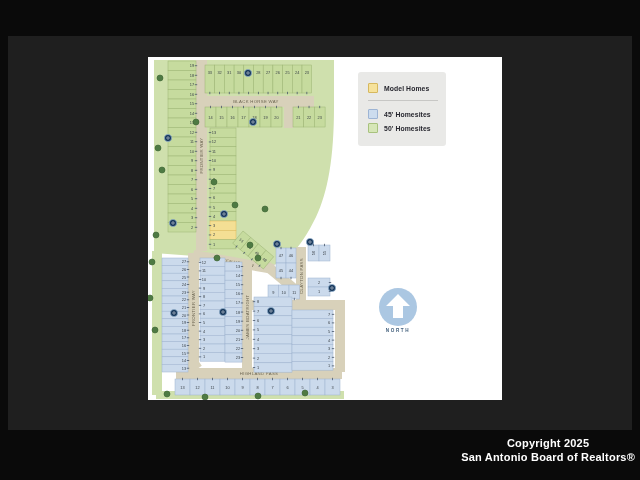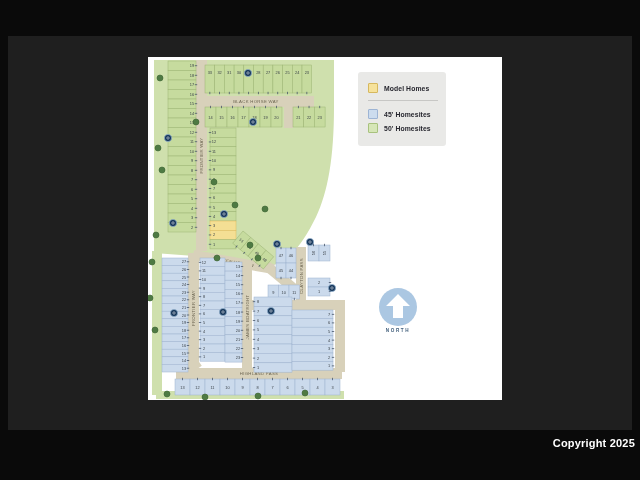--- a/index.html
+++ b/index.html
@@ -591,13 +591,14 @@
         <path d="M19,6 L31,18 L24,18 L24,30 L14,30 L14,18 L7,18 Z" fill="#ffffff"></path>
       </svg>
     </div>
     <div class="north-label">NORTH</div>
   </div>
 
 </div>
 
 <div class="copyright">
   <div>Copyright 2025</div>
+  <div>San Antonio Board of Realtors®</div>
 </div>
 
 </body></html>

